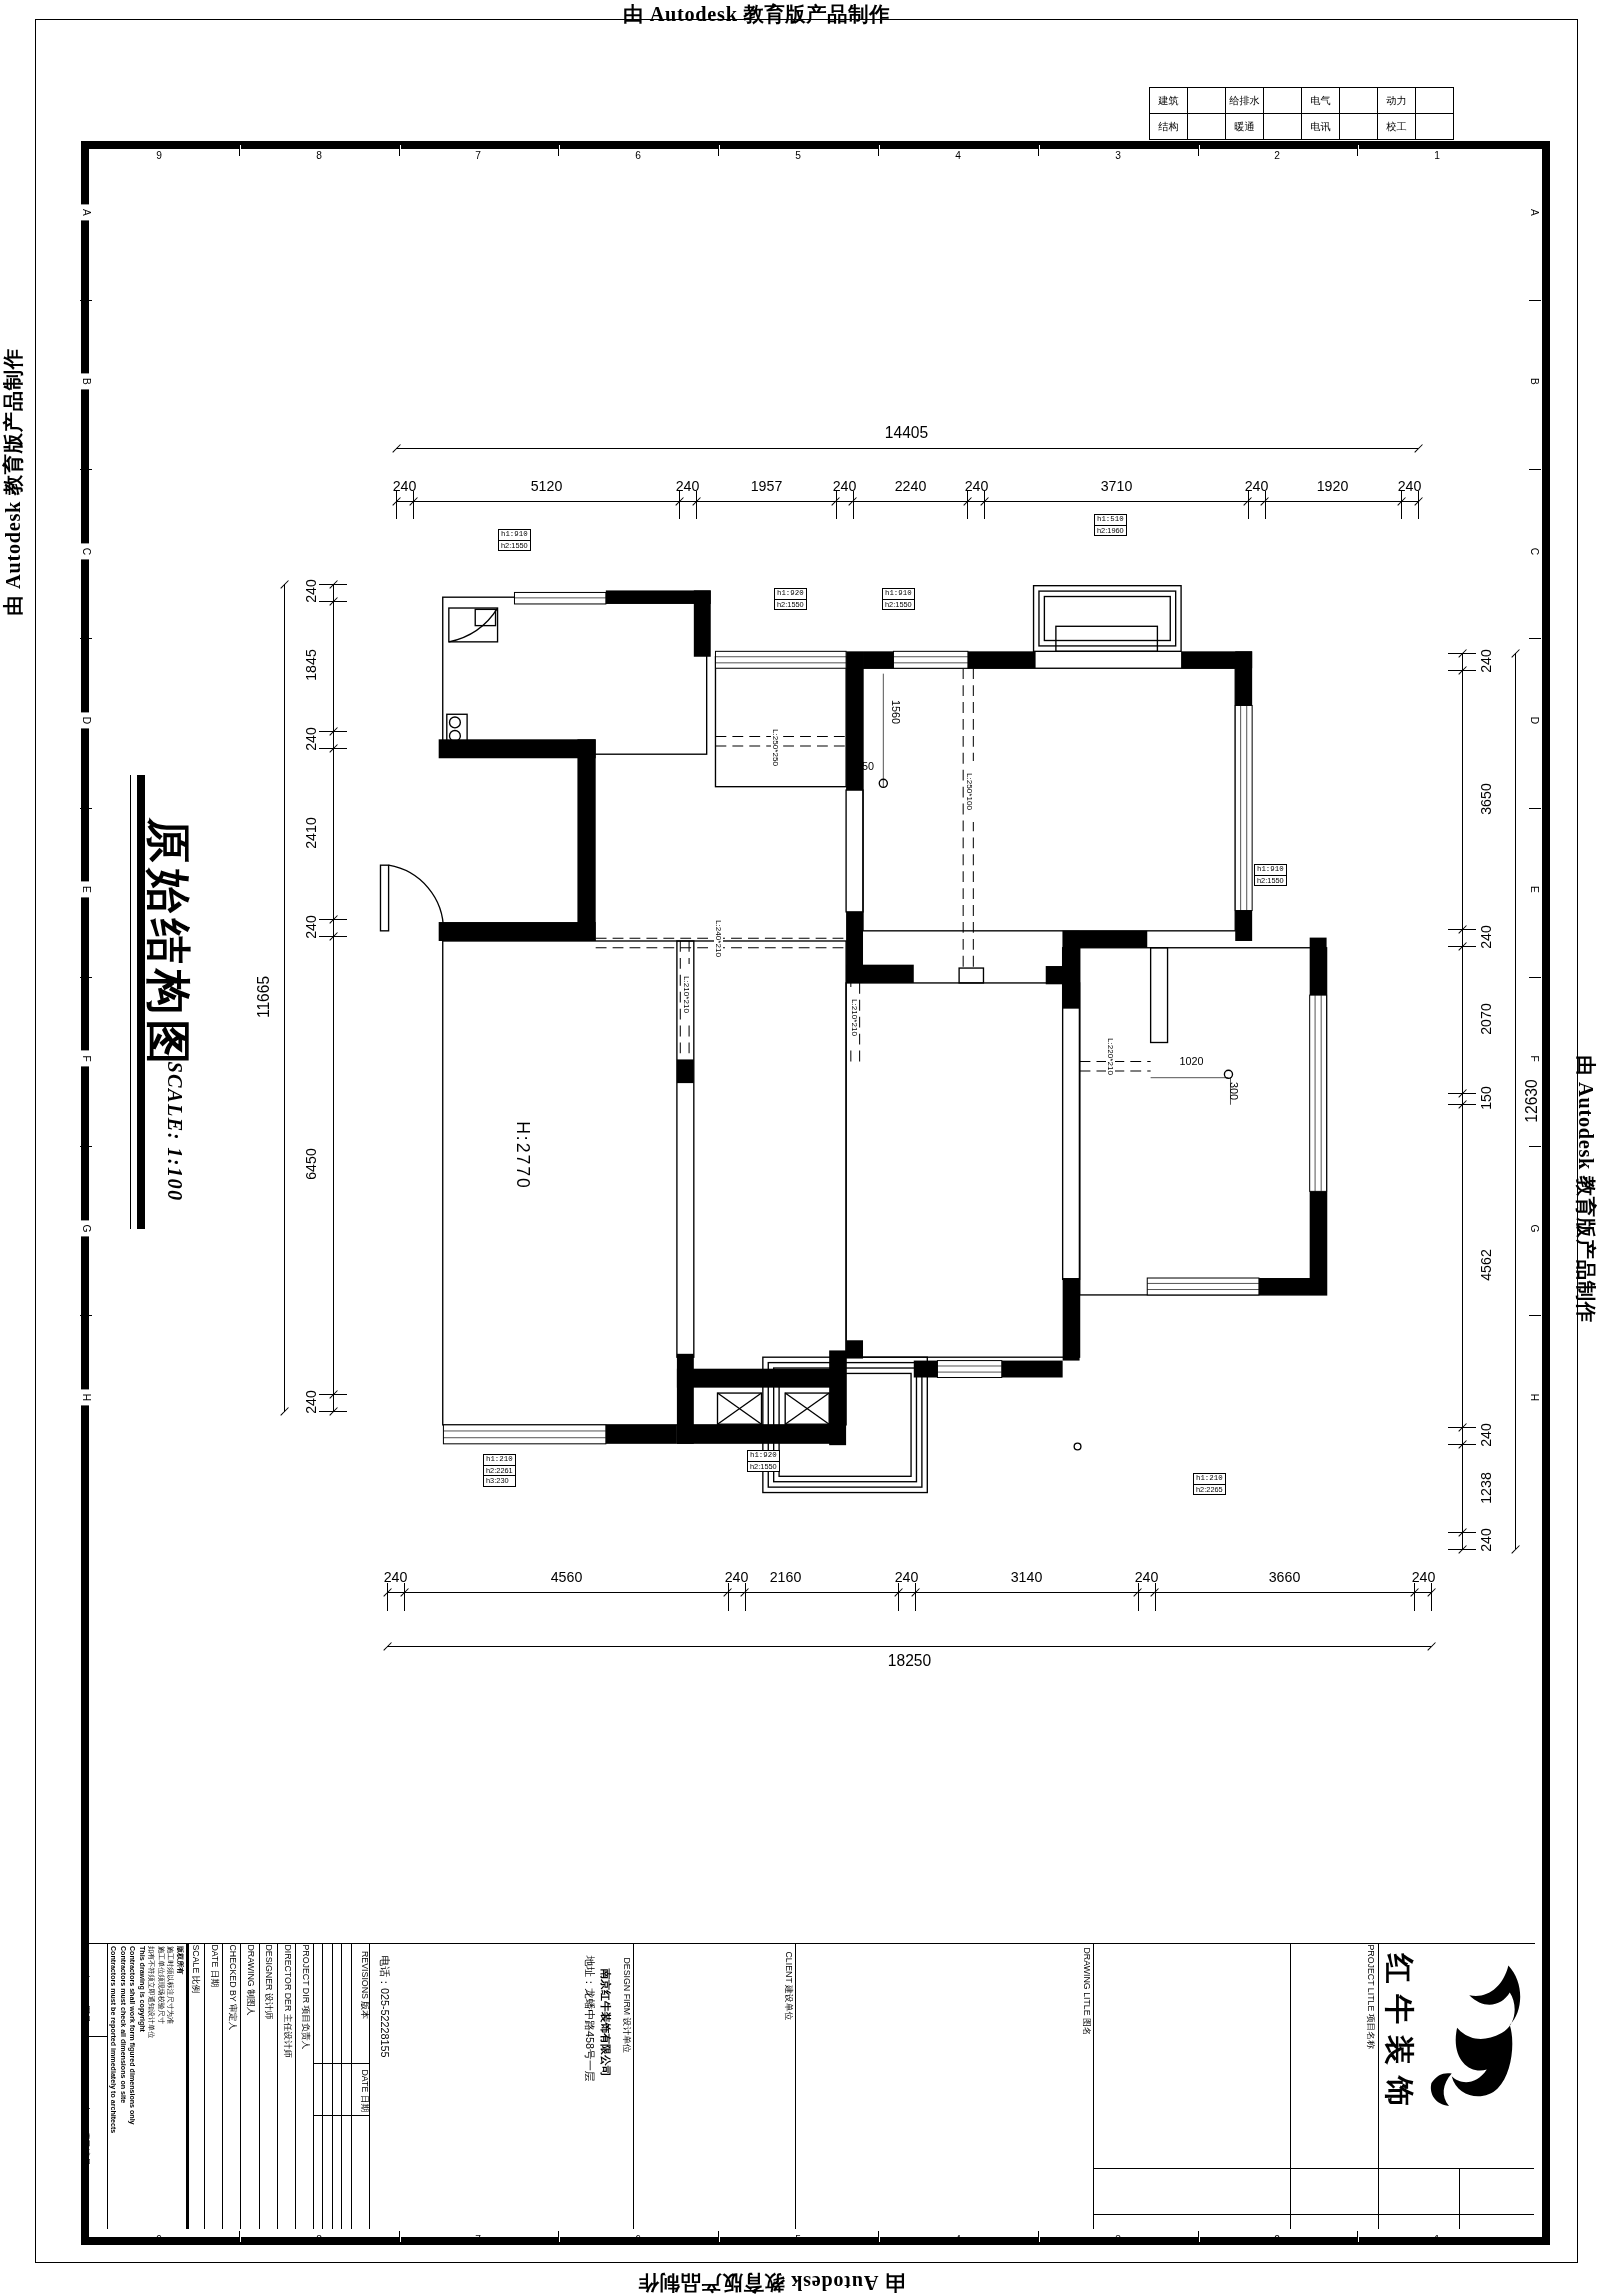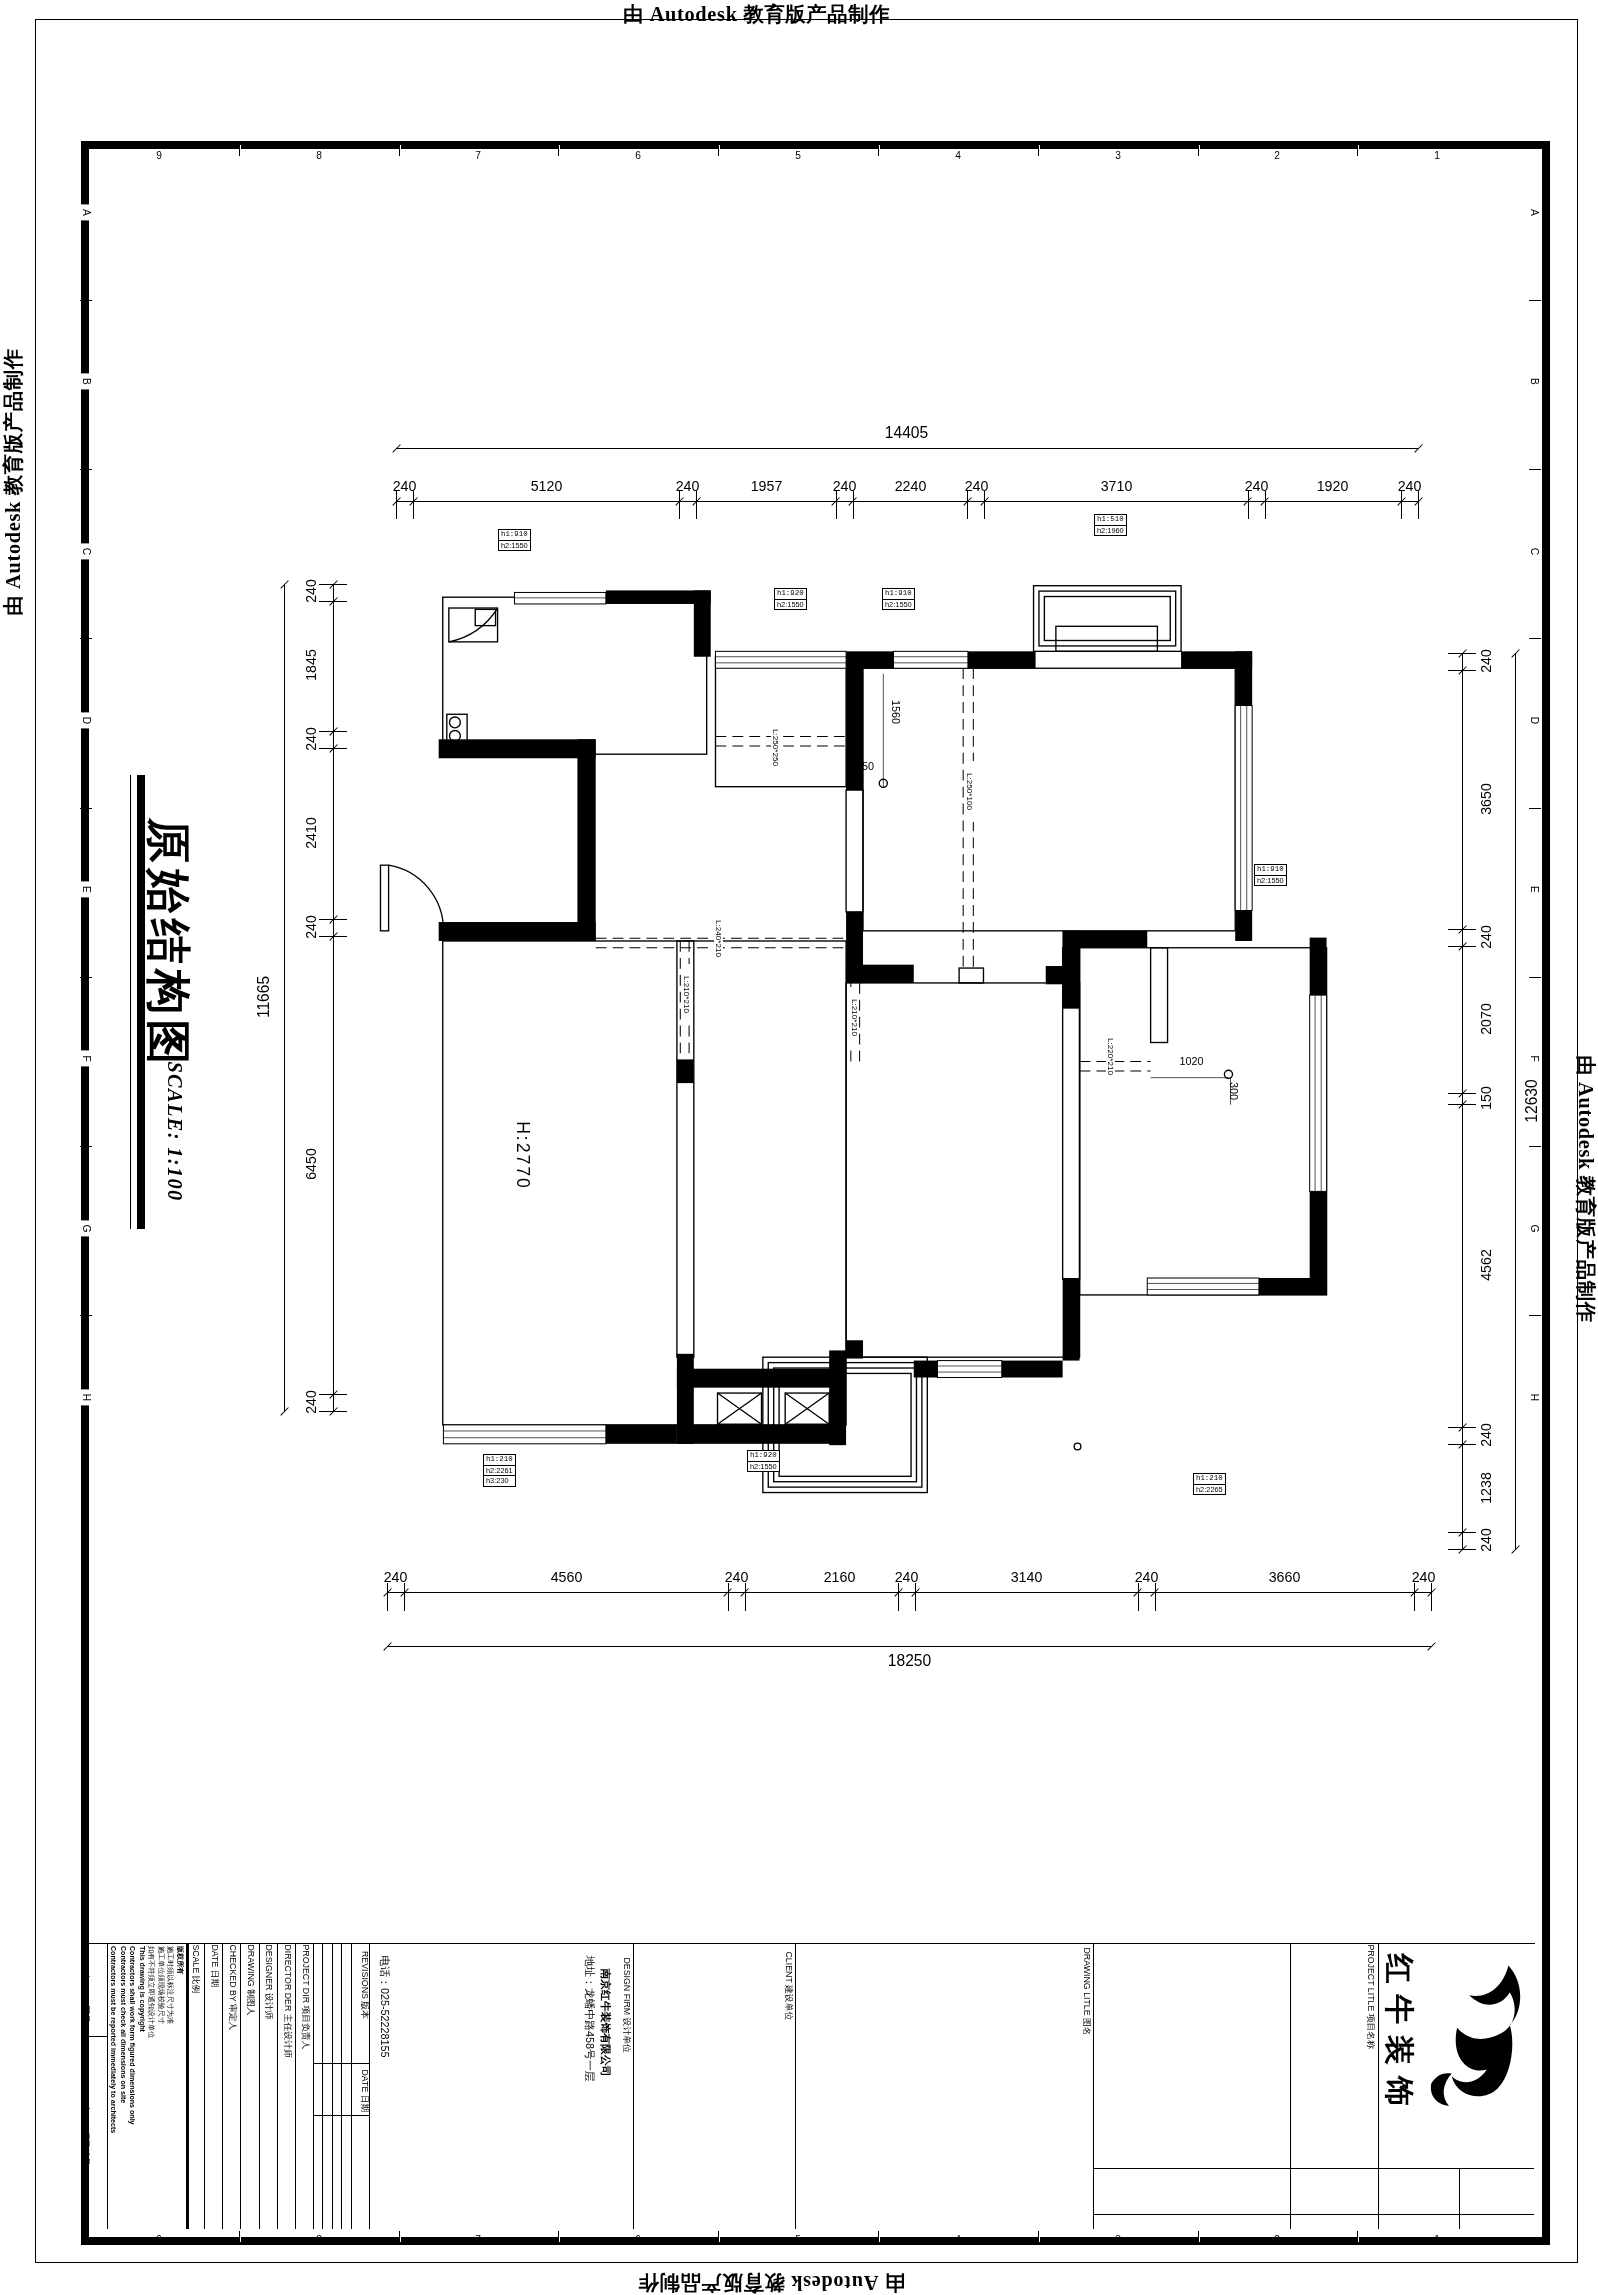--- a/index.html
+++ b/index.html
@@ -44,20 +44,44 @@
 <div class="page">
 
   <div class="frame-outer"></div>
   <div class="frame-inner"></div>
 
   <div class="stamp" style="left:623px;top:0px;">由 Autodesk 教育版产品制作</div>
   <div class="stamp rot180" style="left:555px;top:2269px;width:433px;text-align:center;">由 Autodesk 教育版产品制作</div>
   <div class="stamp rotm90" style="left:-204px;top:468px;width:433px;text-align:center;">由 Autodesk 教育版产品制作</div>
   <div class="stamp rot90" style="left:1369px;top:1175px;width:433px;text-align:center;">由 Autodesk 教育版产品制作</div>
 
+  <table class="consultant">
+    <tbody>
+        <tr>
+      <td class="lab">建筑</td>
+          <td class="blank"></td>
+      <td class="lab">给排水</td>
+          <td class="blank"></td>
+      <td class="lab">电气</td>
+          <td class="blank"></td>
+      <td class="lab">动力</td>
+          <td class="blank"></td>
+    </tr>
+    <tr>
+      <td class="lab">结构</td>
+          <td class="blank"></td>
+      <td class="lab">暖通</td>
+          <td class="blank"></td>
+      <td class="lab">电讯</td>
+          <td class="blank"></td>
+      <td class="lab">校工</td>
+          <td class="blank"></td>
+    </tr>
+  </tbody>
+    </table>
 
   <div class="vline" style="left:130px;top:775px;height:454px;"></div>
   <div class="abs" style="left:137px;top:775px;width:8.1px;height:454px;background:#000;"></div>
   <div class="bigtitle rot90" style="left:61px;top:904px;width:223px;height:51px;text-align:center;">原始结构图</div>
   <div class="scaletxt rot90" style="left:91px;top:1118px;width:162px;height:27px;text-align:center;">SCALE: 1:100</div>
 
   <svg class="abs" style="left:379px;top:562px;" width="1056" height="961" viewBox="0 0 1560 1420">
     <g fill="none" stroke="#000" stroke-width="2">
 
       <rect x="94" y="52" width="390" height="232"></rect>
@@ -388,21 +412,21 @@
       <div style="position:absolute;left:1138px;top:1583px;width:0.7px;height:28.4px;background:#000;"></div>
       <div class="tick" style="left:1149px;top:1592px;"></div>
       <div style="position:absolute;left:1155px;top:1583px;width:0.7px;height:28.4px;background:#000;"></div>
       <div class="tick" style="left:1409px;top:1592px;"></div>
       <div style="position:absolute;left:1414px;top:1583px;width:0.7px;height:28.4px;background:#000;"></div>
       <div class="tick" style="left:1426px;top:1592px;"></div>
       <div style="position:absolute;left:1431px;top:1583px;width:0.7px;height:28.4px;background:#000;"></div>
       <div class="dimtxt" style="left:365px;top:1569px;width:61px;">240</div>
       <div class="dimtxt" style="left:536px;top:1569px;width:61px;">4560</div>
       <div class="dimtxt" style="left:706px;top:1569px;width:61px;">240</div>
-      <div class="dimtxt" style="left:809px;top:1569px;width:61px;">2160</div>
+      <div class="dimtxt" style="left:755px;top:1569px;width:61px;">2160</div>
       <div class="dimtxt" style="left:876px;top:1569px;width:61px;">240</div>
       <div class="dimtxt" style="left:996px;top:1569px;width:61px;">3140</div>
       <div class="dimtxt" style="left:1116px;top:1569px;width:61px;">240</div>
       <div class="dimtxt" style="left:1254px;top:1569px;width:61px;">3660</div>
       <div class="dimtxt" style="left:1393px;top:1569px;width:61px;">240</div>
       <div style="position:absolute;left:387px;top:1646px;width:1044px;height:0.7px;background:#000;"></div>
       <div class="tick" style="left:382px;top:1646px;"></div>
       <div class="tick" style="left:1426px;top:1646px;"></div>
       <div class="dimtot" style="left:869px;top:1652px;width:81px;">18250</div>
       <div style="position:absolute;left:333px;top:584px;width:0.7px;height:828px;background:#000;"></div>

